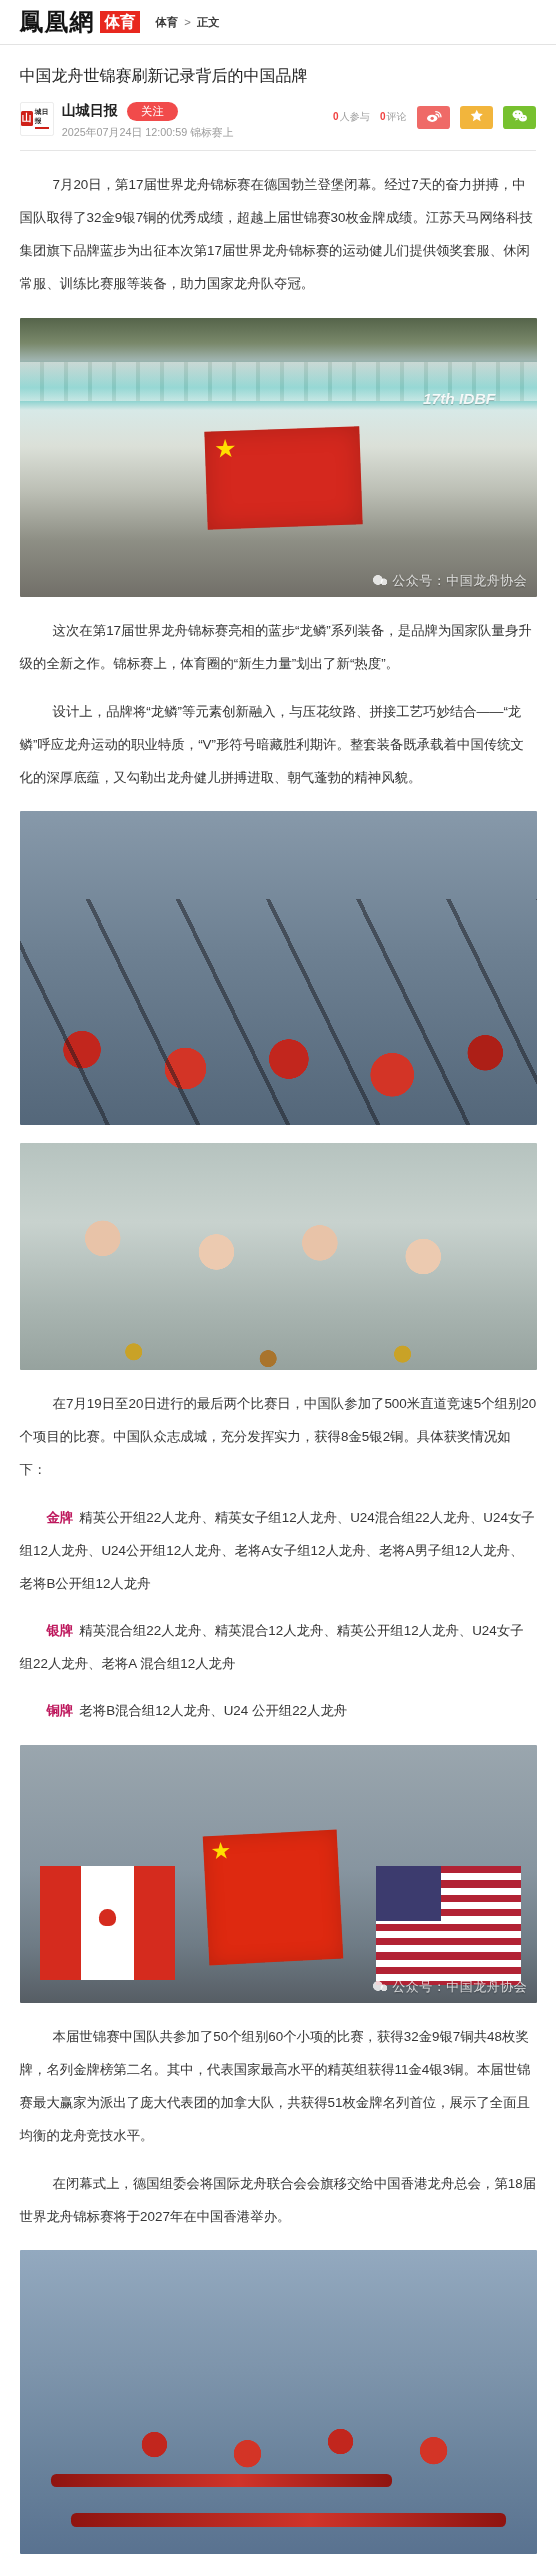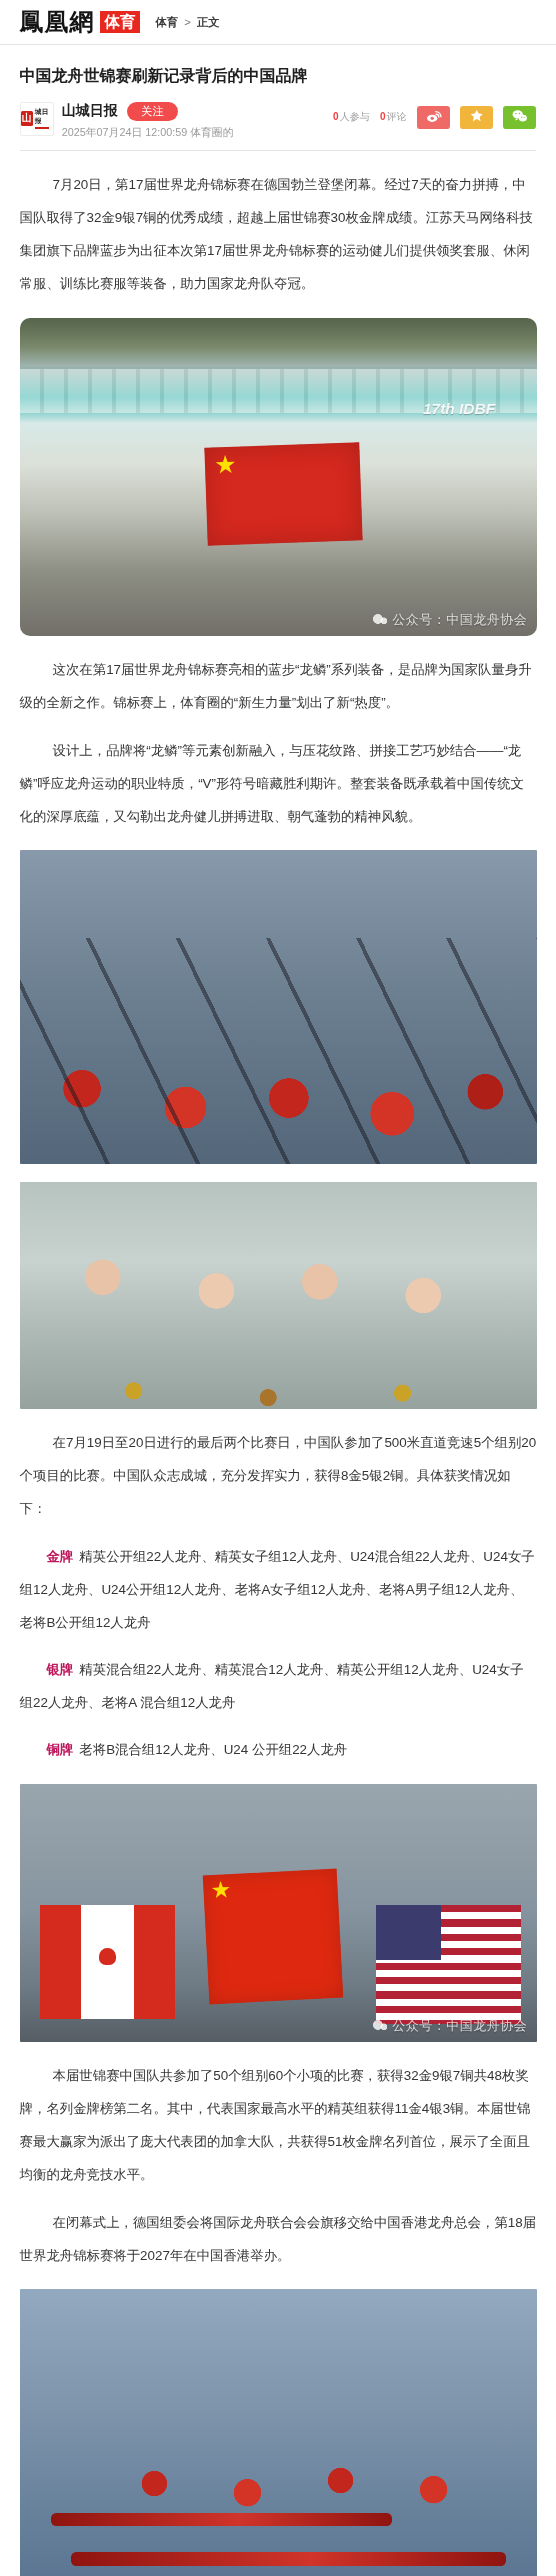--- a/index.html
+++ b/index.html
@@ -7,21 +7,21 @@
 
   
   .site-header{display:flex;align-items:center;height:44px;padding:0 19.6px;border-bottom:0.5px solid #e3e3e3;}
   .logo{font-family:"DejaVu Serif","Liberation Serif",serif;font-size:24px;font-weight:700;color:#141414;letter-spacing:1px;}
   .logo-badge{background:#e8281e;color:#fff;font-size:15.5px;font-weight:700;padding:1.5px 4.6px;margin-left:5.2px;line-height:1.2;}
   .crumbs{margin-left:15.5px;font-size:11.3px;font-weight:700;color:#3a3a3a;display:flex;gap:6.2px;align-items:center;}
   .crumbs .sep{color:#7a7a7a;font-weight:400;}
 
   
   .content{padding:0 19.6px;}
-  h1.article-title{font-size:16px;line-height:1.35;font-weight:700;color:#1f1f1f;margin:19.6px 0 15.5px;}
+  h1.article-title{font-size:16px;line-height:1.35;font-weight:400;color:#1f1f1f;margin:19.6px 0 15.5px;}
   .author-row{display:flex;align-items:flex-start;}
   .avatar{width:32px;height:32px;background:#fff;border:0.5px solid #ececec;border-radius:2.1px;display:flex;align-items:center;justify-content:center;gap:2.1px;flex:0 0 32px;}
   .avatar .av-box{width:14.4px;height:14.4px;background:#cf2017;color:#fff;font-size:9.8px;font-weight:700;display:flex;align-items:center;justify-content:center;border-radius:1.5px;}
   .avatar .av-col{display:flex;flex-direction:column;gap:1.5px;}
   .avatar .av-rest{font-size:6.7px;font-weight:700;color:#222;letter-spacing:0.5px;}
   .avatar .av-bar{width:14.4px;height:2.1px;background:#cf2017;}
   .author-main{margin-left:8.2px;}
   .author-line{display:flex;align-items:center;gap:9.3px;}
   .author-name{font-size:14px;font-weight:700;color:#222;}
   .follow-btn{background:#f14b4b;color:#fff;font-size:11.3px;border:none;border-radius:515px;padding:3.6px 14px;cursor:pointer;line-height:1.1;}
@@ -40,22 +40,22 @@
   .article-body p{font-size:13.4px;line-height:33px;color:#353535;text-indent:2em;margin:14.4px 0;word-break:break-all;}
   .article-body p b{margin-right:6.2px;color:#be185d;}
 
   
   .photo{position:relative;width:517px;height:289px;margin:17.5px auto;overflow:hidden;border-radius:1px;}
   .wm{position:absolute;right:9.3px;bottom:7.2px;color:rgba(255,255,255,.78);font-size:13px;letter-spacing:0.5px;text-shadow:0 0.5px 1.5px rgba(0,0,0,.35);}
   .wm::before{content:"";display:inline-block;width:14.4px;height:11.3px;margin-right:5.2px;vertical-align:-1.5px;
     background:radial-gradient(circle at 35% 45%, rgba(255,255,255,.8) 0 4.6px, transparent 5.2px),
                radial-gradient(circle at 78% 62%, rgba(255,255,255,.8) 0 3.1px, transparent 3.6px);}
 
-  .ph1{height:318px;background:
-    linear-gradient(180deg,#55644a 0%,#79886a 9%,#9fb3ae 15%,#23b2ae 25%,#d7e9e7 33%,#dbe0d8 46%,#bcbfb5 62%,#8d8e84 80%,#716f68 100%); border-radius: 10px;}
+  .ph1{height:279px;background:
+    linear-gradient(180deg,#55644a 0%,#79886a 9%,#9fb3ae 15%,#23b2ae 25%,#d7e9e7 33%,#dbe0d8 46%,#bcbfb5 62%,#8d8e84 80%,#716f68 100%);}
   .ph1 .banner-text{position:absolute;right:8%;top:26%;color:rgba(255,255,255,.9);font-size:15.5px;font-style:italic;font-weight:700;text-shadow:0 0.5px 1px rgba(0,0,0,.25);}
   .ph1 .flag{position:absolute;left:36%;top:40%;width:155px;height:98px;background:#d5281e;transform:rotate(-2deg);box-shadow:inset 0 0 26px rgba(0,0,0,.18);}
   .ph1 .flag::after{content:"★";position:absolute;left:9.3px;top:3.1px;color:#ffde00;font-size:25px;}
   .ph1 .crowd{position:absolute;top:16%;left:0;right:0;height:14%;background:repeating-linear-gradient(90deg,rgba(245,247,244,.55) 0 19.6px,rgba(210,218,210,.55) 19.6px 24px);}
 
   .ph2{height:314px;background:
     radial-gradient(circle at 12% 76%, #c2261d 0 18.5px, transparent 19px),
     radial-gradient(circle at 32% 82%, #d33426 0 20.6px, transparent 21px),
     radial-gradient(circle at 52% 79%, #c2261d 0 19.6px, transparent 20px),
     radial-gradient(circle at 72% 84%, #d33426 0 21.6px, transparent 22px),
@@ -114,21 +114,21 @@
       <span class="av-col">
         <span class="av-rest">城日报</span>
         <span class="av-bar"></span>
       </span>
     </div>
     <div class="author-main">
       <div class="author-line">
         <span class="author-name">山城日报</span>
         <button class="follow-btn">关注</button>
       </div>
-      <div class="author-meta">2025年07月24日 12:00:59 体育圈的</div>
+      <div class="author-meta">2025年07月24日 12:00:59 锦标赛上</div>
     </div>
     <div class="engage">
       <span class="stats"><span class="num">0</span><span>人参与</span></span>
       <span class="stats"><span class="num">0</span><span>评论</span></span>
       <button class="share-btn share-weibo">
         <span>
           <svg width="17.5" height="15.5" viewBox="0 0 34 30">
               <ellipse cx="14" cy="20" rx="10" ry="7" fill="#fff"></ellipse>
               <circle cx="14" cy="20" r="3.2" fill="#ef6a67"></circle>
               <path d="M21 7 a10 10 0 0 1 10 10" stroke="#fff" stroke-width="2.6" fill="none" stroke-linecap="round"></path>

